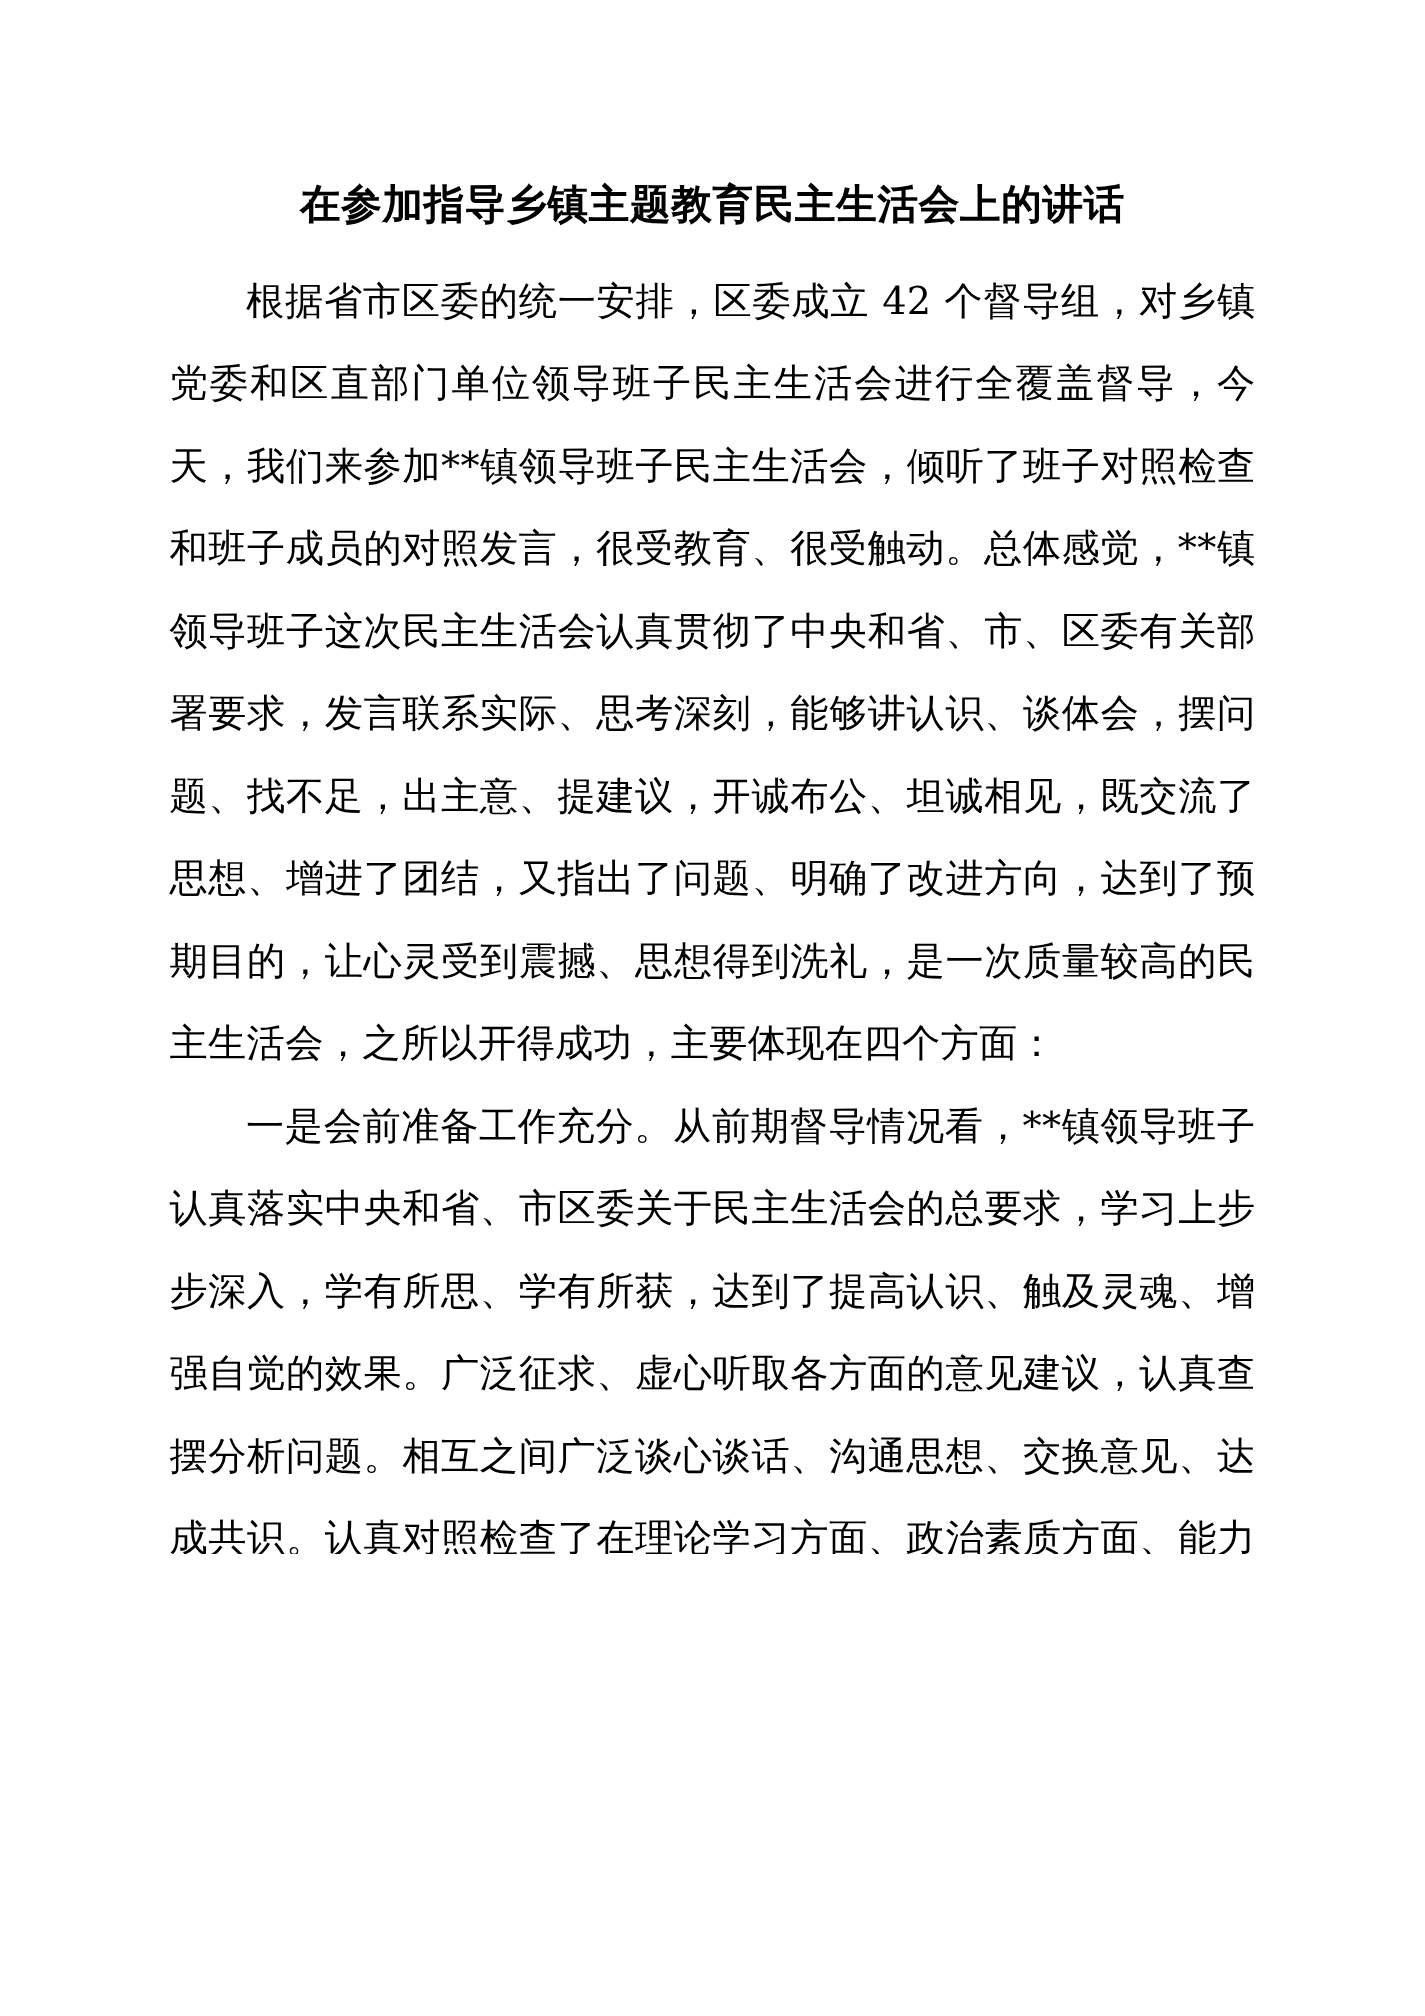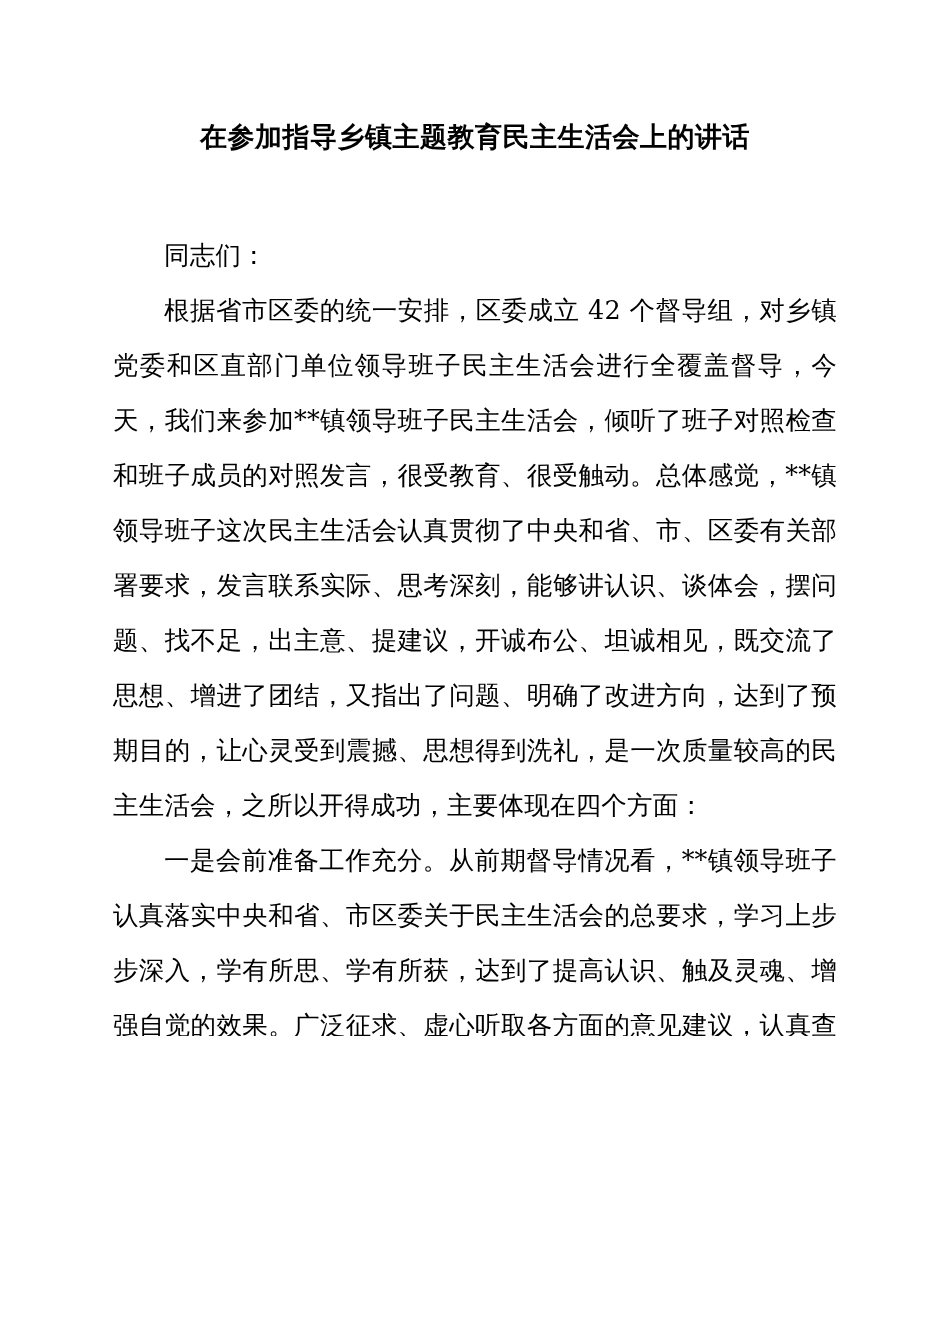--- a/index.html
+++ b/index.html
@@ -50,17 +50,16 @@
     margin-top: 0;
     text-indent: 2em;
   }
 </style>
 </head>
 <body>
 
 <div class="page">
   <div class="content">
     <h1 class="doc-title">在参加指导乡镇主题教育民主生活会上的讲话</h1>
-    <p class="body-text p-greeting">同志们：</p>
     <p class="body-text p-indent">根据省市区委的统一安排，区委成立 42 个督导组，对乡镇党委和区直部门单位领导班子民主生活会进行全覆盖督导，今天，我们来参加**镇领导班子民主生活会，倾听了班子对照检查和班子成员的对照发言，很受教育、很受触动。总体感觉，**镇领导班子这次民主生活会认真贯彻了中央和省、市、区委有关部署要求，发言联系实际、思考深刻，能够讲认识、谈体会，摆问题、找不足，出主意、提建议，开诚布公、坦诚相见，既交流了思想、增进了团结，又指出了问题、明确了改进方向，达到了预期目的，让心灵受到震撼、思想得到洗礼，是一次质量较高的民主生活会，之所以开得成功，主要体现在四个方面：</p>
     <p class="body-text p-indent">一是会前准备工作充分。从前期督导情况看，**镇领导班子认真落实中央和省、市区委关于民主生活会的总要求，学习上步步深入，学有所思、学有所获，达到了提高认识、触及灵魂、增强自觉的效果。广泛征求、虚心听取各方面的意见建议，认真查摆分析问题。相互之间广泛谈心谈话、沟通思想、交换意见、达成共识。认真对照检查了在理论学习方面、政治素质方面、能力本领方面等 6 个方面存在的突出问题，查摆出的问题比较准、比较实，做到了见人见事见思想。特别是班子主要负责同志率先垂范,对民主生活会认真思考、精心谋划、亲力推动，主持撰写对照检查材料，亲自审核</p>
   </div>
 </div>
 
 </body></html>

